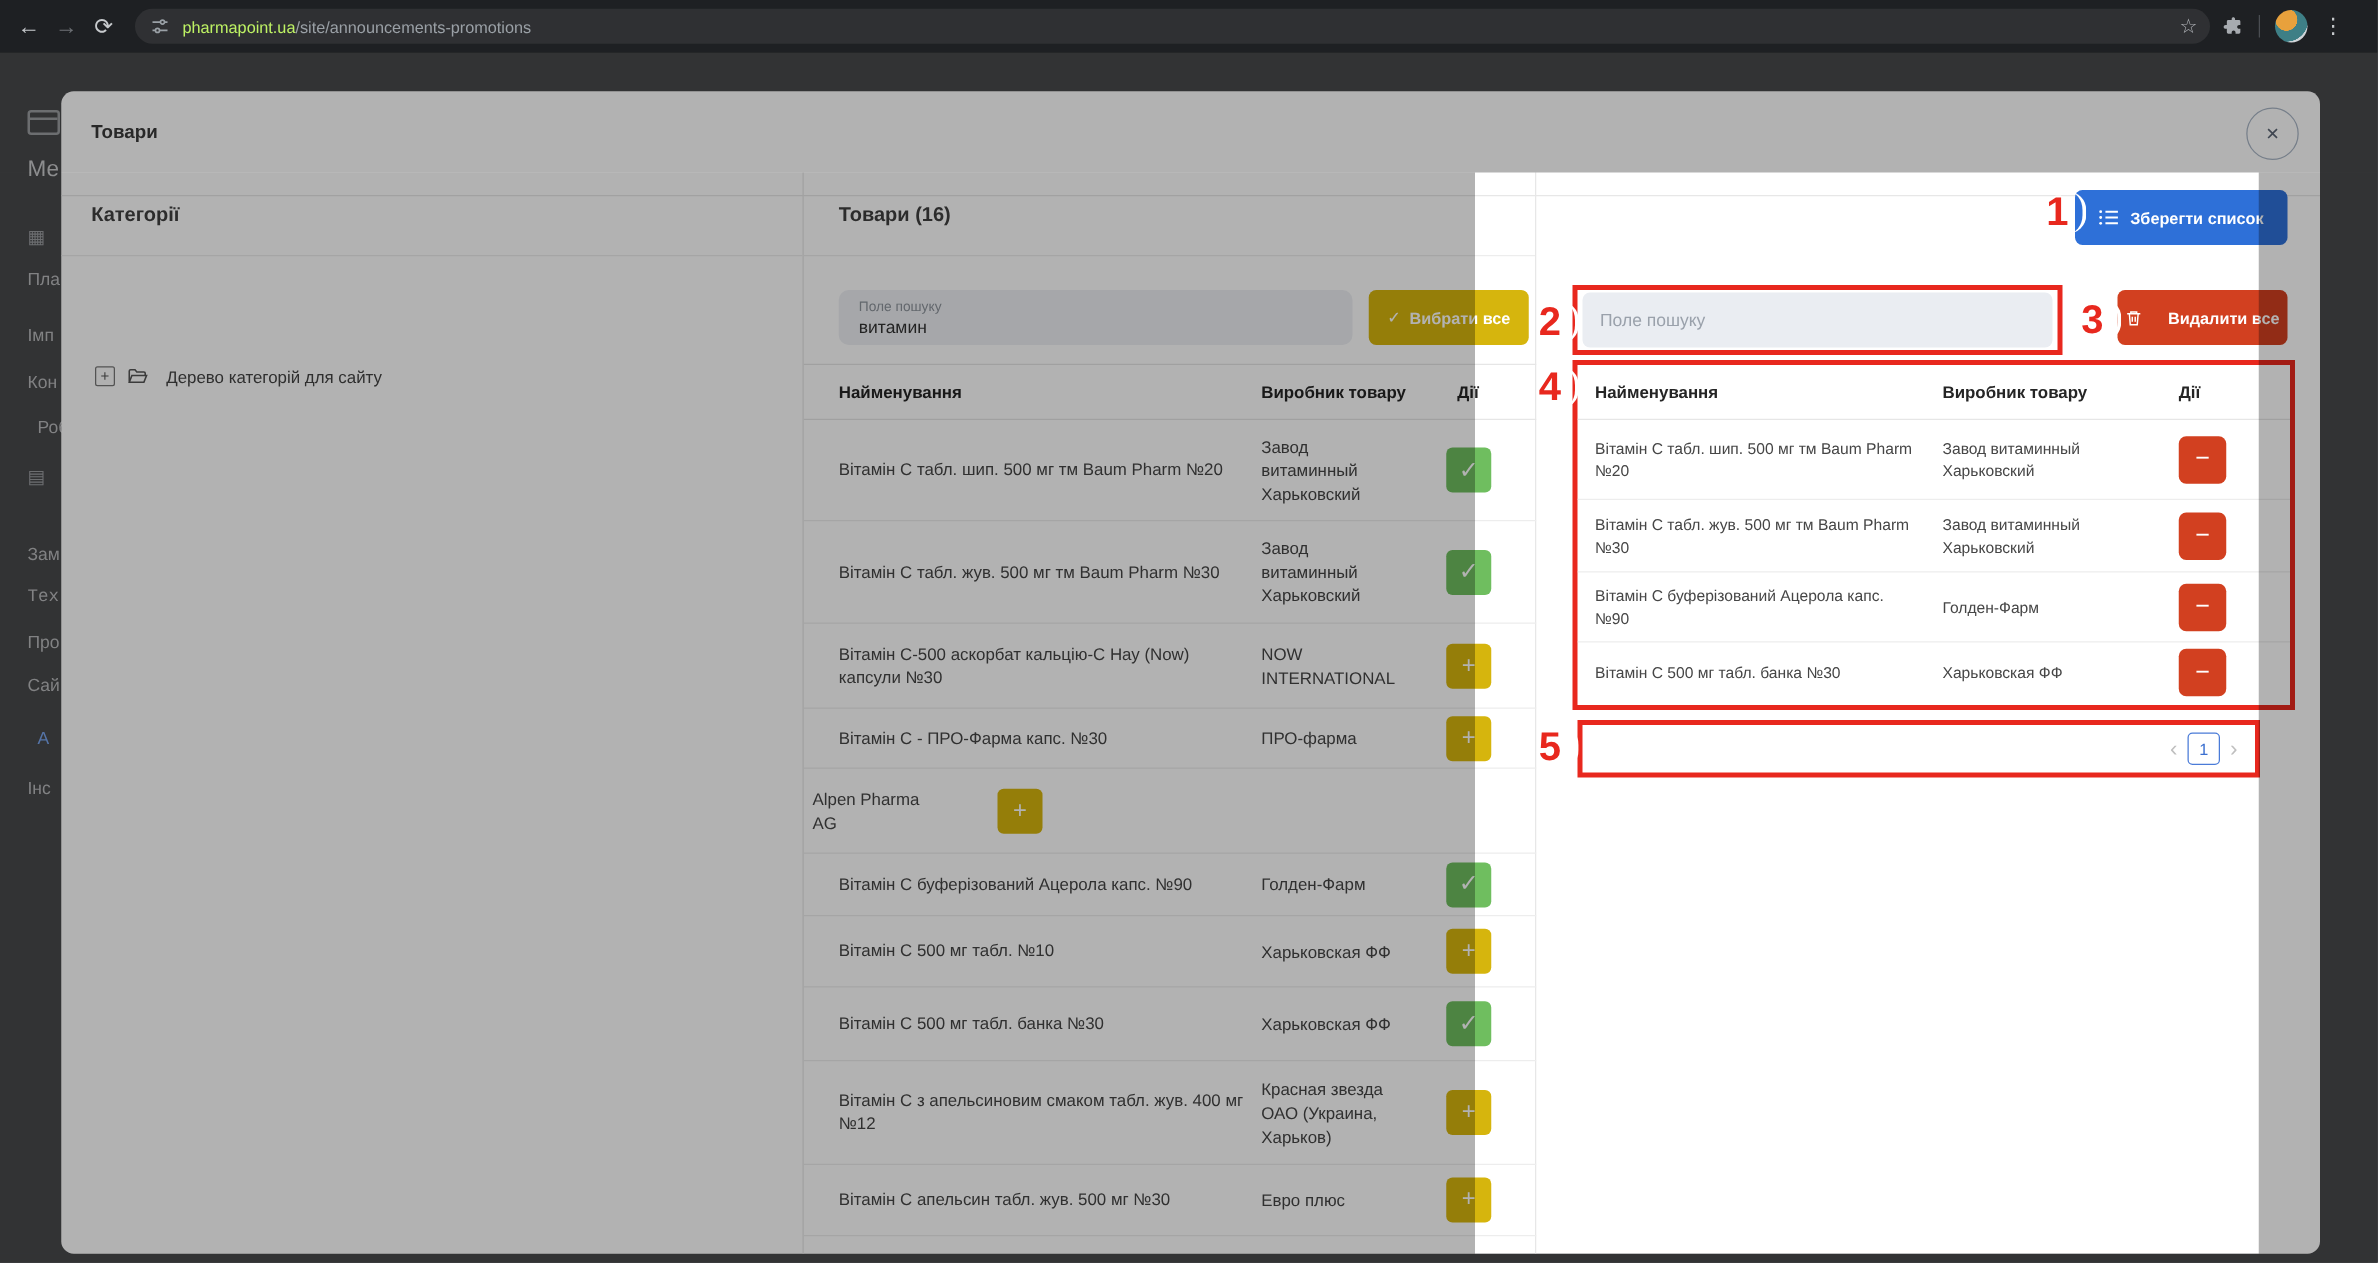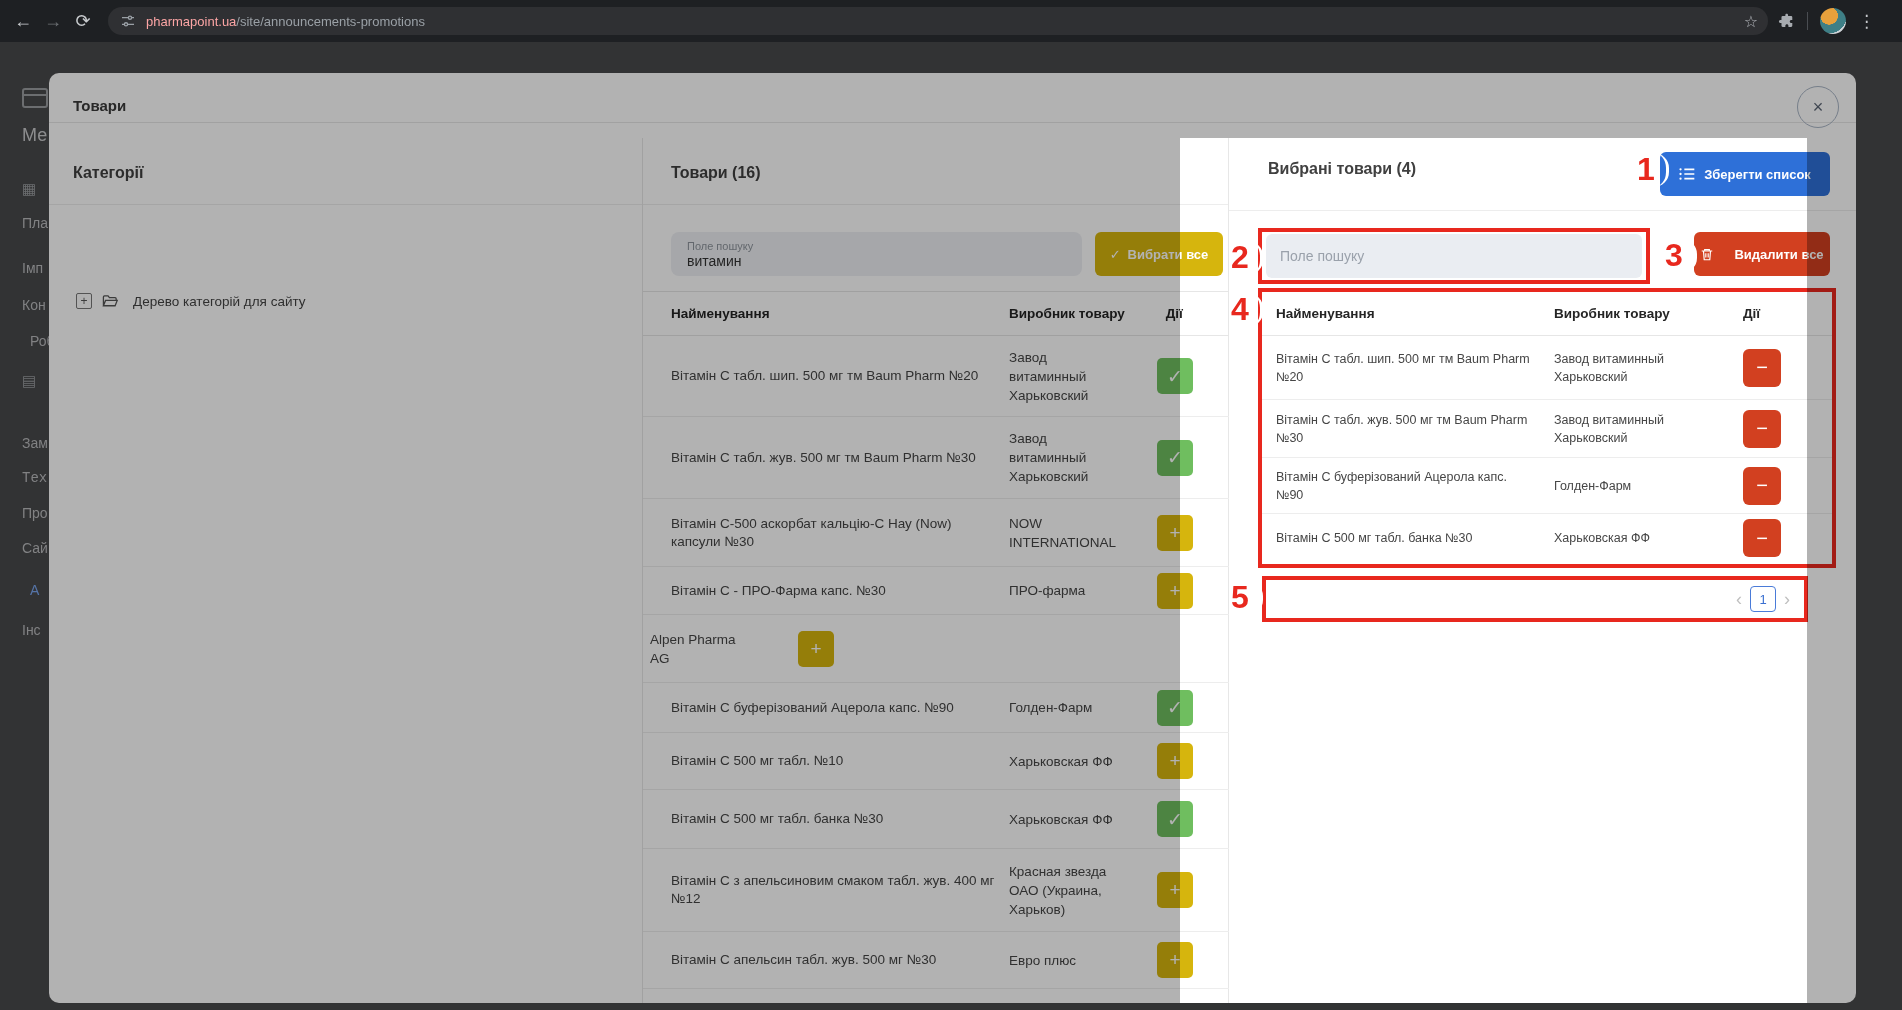--- a/index.html
+++ b/index.html
@@ -7,21 +7,21 @@
   *{box-sizing:border-box;}
 
   
   .browser-bar{position:absolute;left:0;top:0;width:1902px;height:42px;background:#1e2023;
     display:flex;align-items:center;z-index:60;}
   .nav-ic{color:#c7cacd;font-size:18px;width:30px;text-align:center;cursor:pointer;}
   .nav-ic.dim{color:#6e7175;}
   .nav-ic.first{margin-left:8px;}
   .omnibox{height:28px;flex:0 0 auto;width:1660px;margin-left:10px;background:#2f3033;border-radius:14px;
     display:flex;align-items:center;padding:0 10px 0 12px;color:#9aa0a6;font-size:13px;}
-  .omnibox .domain{color:#fca5a5;margin-left:10px;}
+  .omnibox .domain{color:#bef264;margin-left:10px;}
   .omnibox .path{color:#9aa0a6;}
   .omnibox .spacer{flex:1;}
   .star{color:#aeb1b6;font-size:16px;cursor:pointer;}
   .chrome-right{display:flex;align-items:center;margin-left:10px;gap:12px;}
   .vsep{width:1px;height:18px;background:#4a4d52;}
   .avatar{width:26px;height:26px;border-radius:50%;
     background:radial-gradient(circle at 35% 30%,#e8a13c 0 35%,#3e7f86 36% 70%,#cfd4d8 71%);}
   .kebab{color:#c7cacd;font-size:17px;margin-right:10px;cursor:pointer;}
 
   
@@ -29,21 +29,21 @@
   .sb{position:absolute;color:#b9babc;font-size:14px;white-space:nowrap;}
   .sb.big{font-size:18px;color:#c9cacc;}
   .sb.blue{color:#7aa7f0;}
   .sb-ic{position:absolute;color:#9b9ea1;font-size:15px;}
   .card-ic{position:absolute;width:26px;height:20px;border:2px solid #9b9ea1;border-radius:3px;}
   .card-ic:before{content:'';position:absolute;left:0;top:4px;width:100%;height:2px;background:#9b9ea1;}
 
   
   .modal{position:absolute;left:49px;top:31px;width:1807px;height:930px;background:#fff;
     border-radius:10px;overflow:hidden;z-index:10;}
-  .m-header{height:50px;border-bottom:1px solid #e7e7e7;position:relative;}
+  .m-header{height:84px;border-bottom:1px solid #e7e7e7;position:relative;}
   .m-title{position:absolute;left:24px;top:24px;font-size:15px;font-weight:700;color:#3a3a3a;}
   .m-close{position:absolute;left:1748px;top:13px;width:42px;height:42px;border-radius:50%;
     border:1px solid #aab6c6;color:#5b6574;font-size:18px;display:flex;align-items:center;
     justify-content:center;cursor:pointer;}
 
   .col{position:absolute;top:65px;height:865px;}
   .col-cat{left:0;width:594px;border-right:1px solid #e7e7e7;}
   .col-prod{left:594px;width:586px;border-right:1px solid #e7e7e7;}
   .col-sel{left:1180px;width:627px;}
   .col-title-band{height:67px;border-bottom:1px solid #ededed;position:relative;}
@@ -282,23 +282,20 @@
           <div class="c-name">Вітамін C апельсин табл. жув. 500 мг №30</div>
           <div class="c-man">Евро плюс</div>
           <div class="c-act">
               <button class="act-btn btn-add">+</button>
             </div>
         </div>
       </div>
     </div>
 
     <div class="col col-sel">
-      <div class="col-title-band">
-        <span class="col-title">Вибрані товари (4)</span>
-      </div>
       <button class="save-btn">
         <svg width="16" height="14" viewBox="0 0 24 20">
           <path d="M8 3h15M8 10h15M8 17h15" stroke="#fff" stroke-width="2.4" fill="none"></path>
           <circle cx="2.3" cy="3" r="1.7" fill="#fff"></circle>
             <circle cx="2.3" cy="10" r="1.7" fill="#fff"></circle>
             <circle cx="2.3" cy="17" r="1.7" fill="#fff"></circle>
         </svg>
         <span>Зберегти список</span>
       </button>
 

